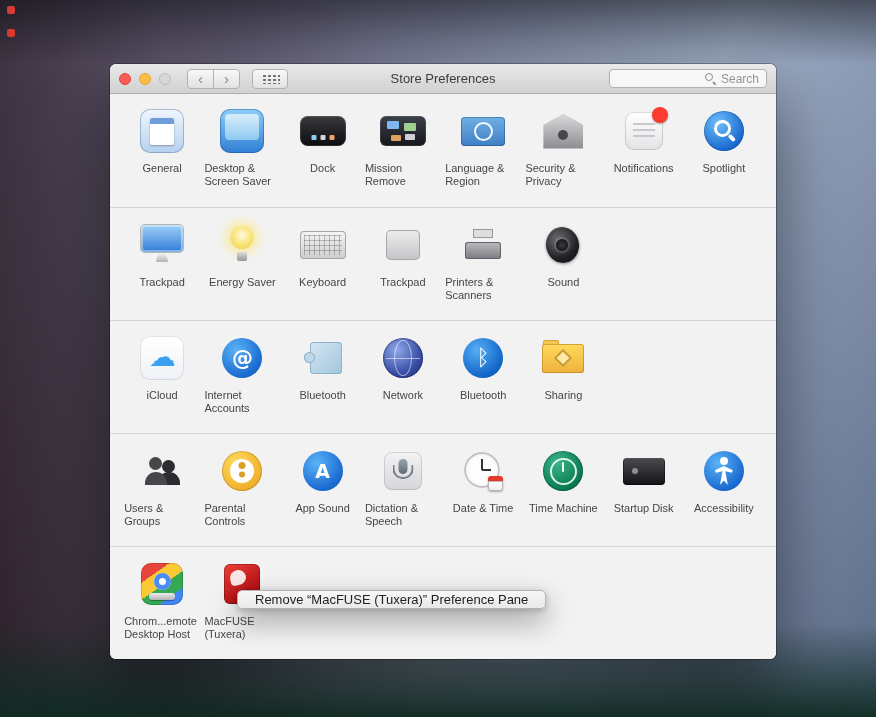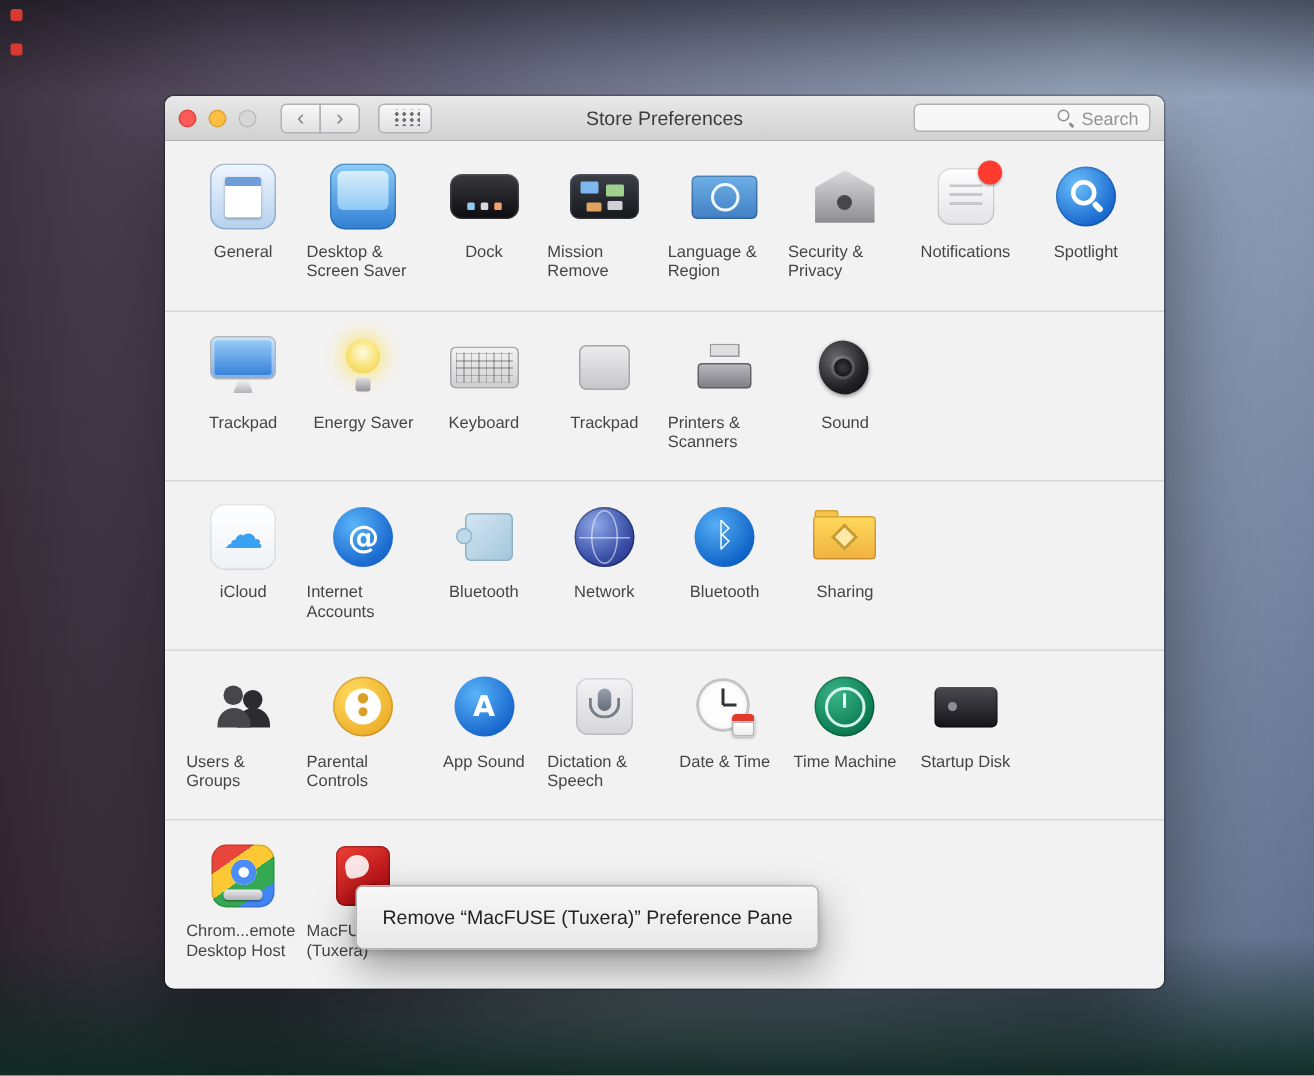--- a/index.html
+++ b/index.html
@@ -200,21 +200,21 @@
 
   
   .ctx{
     position:absolute;left:127px;top:526px;z-index:20;
     background:linear-gradient(#f7f7f7,#e9e9ea);
     border:1px solid #b2b2b6;border-radius:5px;
     box-shadow:0 12px 28px rgba(0,0,0,.38),0 2px 6px rgba(0,0,0,.2);
     padding:1px;
   }
   .ctx-item{
-    font-size:13px;color:#222224;padding:12px 16px;white-space:nowrap;border-radius:4px;
+    font-size:13px;color:#222224;padding:0 16px;white-space:nowrap;border-radius:4px;
   }
 </style>
 </head>
 <body>
 
 <div class="desktop">
   <div class="wdot d1"></div>
   <div class="wdot d2"></div>
 </div>
 
@@ -414,20 +414,26 @@
             <div class="app-icon icon-timemachine"></div>
           </div>
           <div class="label">Time Machine</div>
         </div>
         <div class="cell">
           <div class="icon-slot">
             <div class="app-icon icon-startup"></div>
           </div>
           <div class="label">Startup Disk</div>
         </div>
+        <div class="cell">
+          <div class="icon-slot">
+            <div class="app-icon icon-accessibility"></div>
+          </div>
+          <div class="label">Accessibility</div>
+        </div>
       </div>
       <div class="prefs-row">
         <div class="cell">
           <div class="icon-slot">
             <div class="app-icon icon-chrome-remote"></div>
           </div>
           <div class="label">Chrom...emote Desktop Host</div>
         </div>
         <div class="cell">
           <div class="icon-slot">

